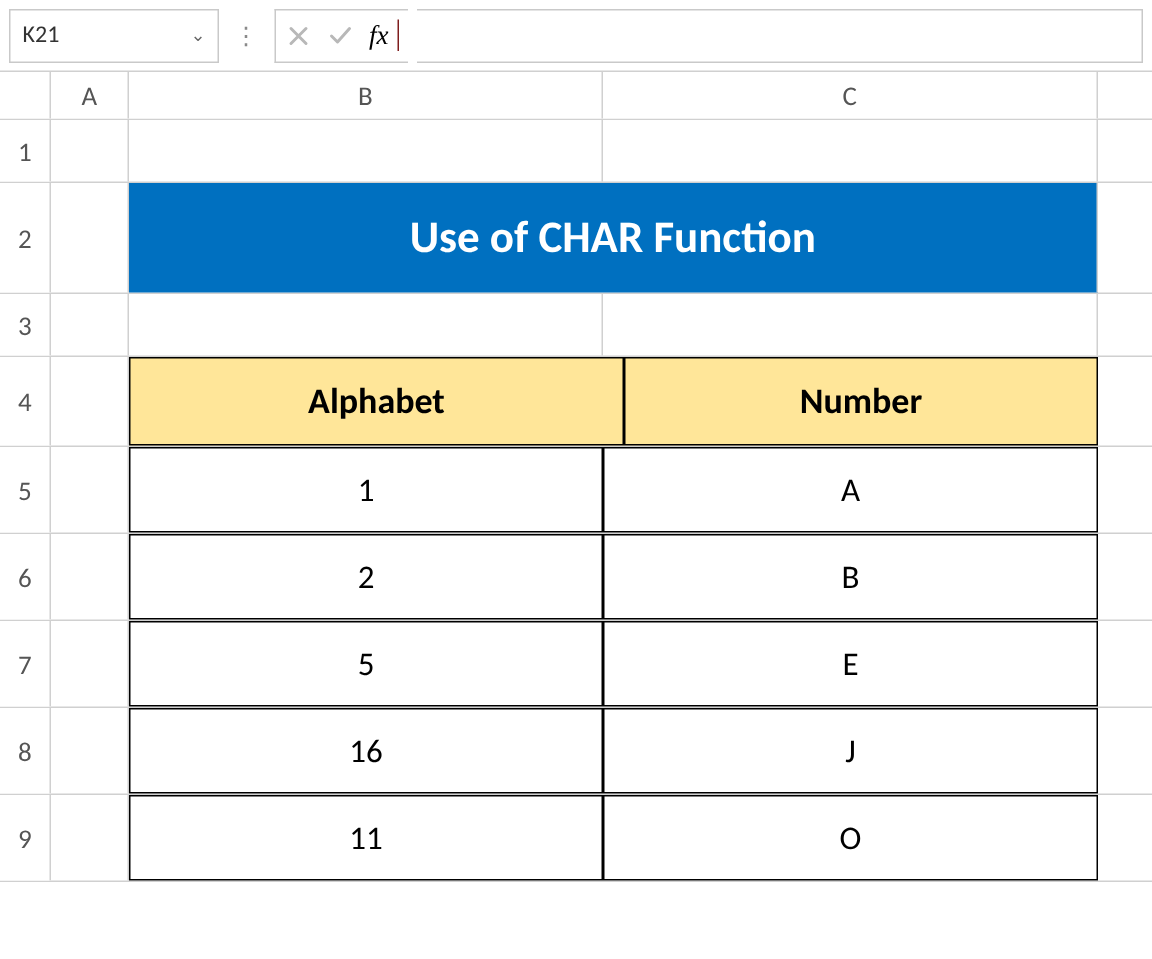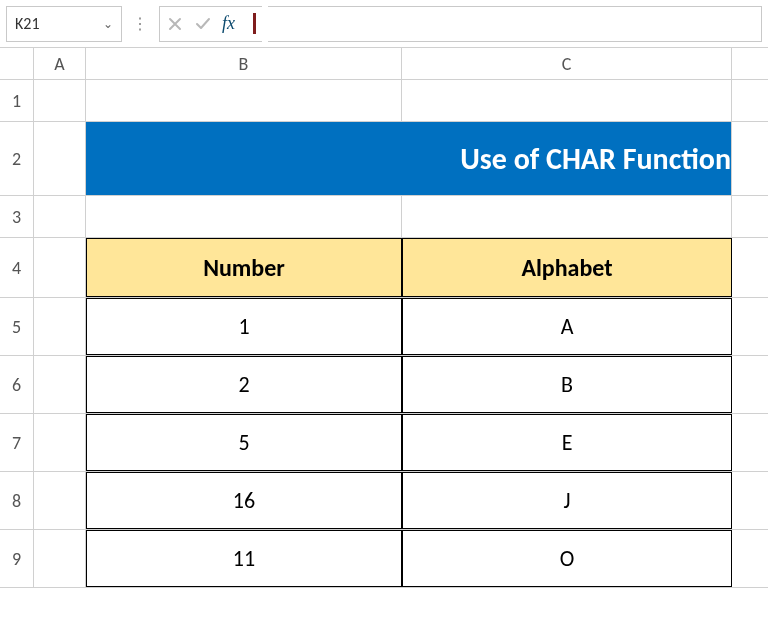--- a/index.html
+++ b/index.html
@@ -16,21 +16,21 @@
   .formula-bar {
     display: flex;
     align-items: center;
     height: 48px;
     border-bottom: 1px solid #d0d0d0;
     background: #ffffff;
     padding: 4px 6px;
     gap: 6px;
   }
   .name-box {
-    width: 116px;
+    width: 140px;
     height: 36px;
     border: 1px solid #c9c9c9;
     background: #ffffff;
     display: flex;
     align-items: center;
     padding: 0 8px;
     font-size: 16px;
     color: #333;
     position: relative;
   }
@@ -53,23 +53,23 @@
     height: 36px;
     border: 1px solid #c9c9c9;
     border-right: none;
     background: #fff;
   }
   .fb-icon { width: 18px; height: 18px; display:flex; align-items:center; justify-content:center; }
   .fx-label {
     font-style: italic;
     font-family: "Times New Roman", serif;
     font-size: 18px;
-    color: #0c4a6e;
-    padding-right: 18px;
-    border-right: 3px solid #7f1d1d;
+    color: #000000;
+    padding-right: 6px;
+    border-right: 1px solid #7f1d1d;
   }
   .formula-input {
     flex: 1;
     height: 36px;
     border: 1px solid #c9c9c9;
     border-left: none;
     background: #fff;
     padding: 0 8px;
     font-size: 16px;
     outline: none;
@@ -133,21 +133,21 @@
 
   
   .title-banner {
     width: 646px; 
     background: #0070C0;
     color: #fff;
     font-size: 30px;
     font-weight: bold;
     display: flex;
     align-items: center;
-    justify-content: flex-end;
+    justify-content: center;
   }
 
   
   .tbl-head {
     background: #FFE699;
     font-weight: bold;
     font-size: 24px;
     border: 1.5px solid #000;
   }
   .tbl-cell {
@@ -210,22 +210,22 @@
     <div class="row h3">
       <div class="row-h">3</div>
       <div class="cell col-A"></div>
       <div class="cell col-B"></div>
       <div class="cell col-C"></div>
     </div>
 
     <div class="row hH">
       <div class="row-h">4</div>
       <div class="cell col-A"></div>
+      <div class="cell col-C tbl-head">Alphabet</div>
       <div class="cell col-B tbl-head">Number</div>
-      <div class="cell col-C tbl-head">Alphabet</div>
     </div>
 
     <div class="row hD">
       <div class="row-h">5</div>
       <div class="cell col-A"></div>
       <div class="cell col-B tbl-cell">1</div>
       <div class="cell col-C tbl-cell">A</div>
     </div>
 
     <div class="row hD">

